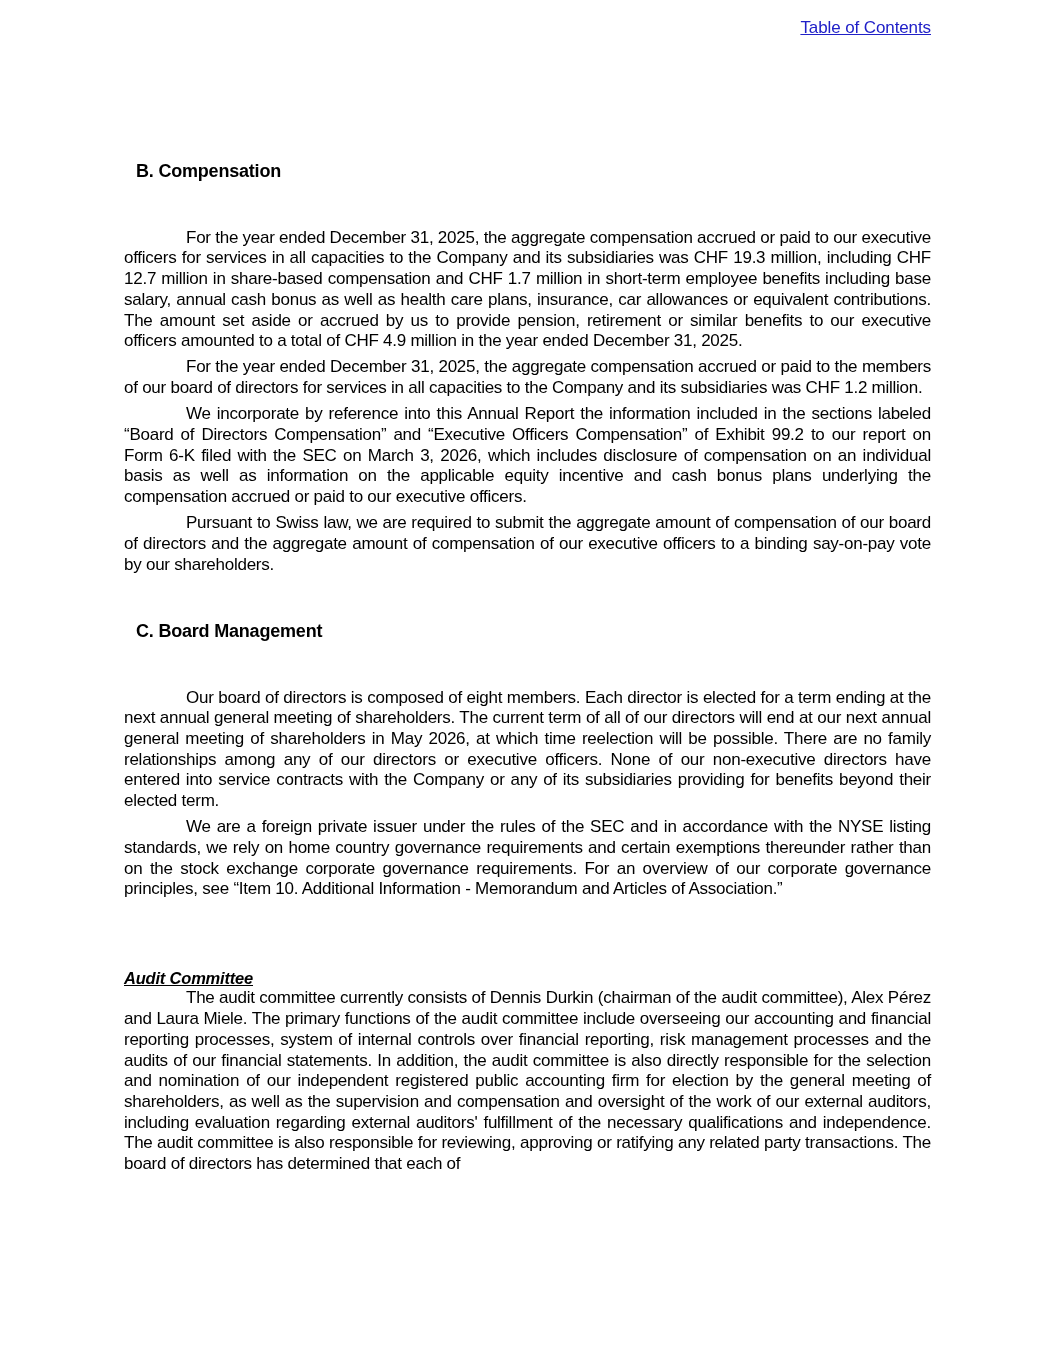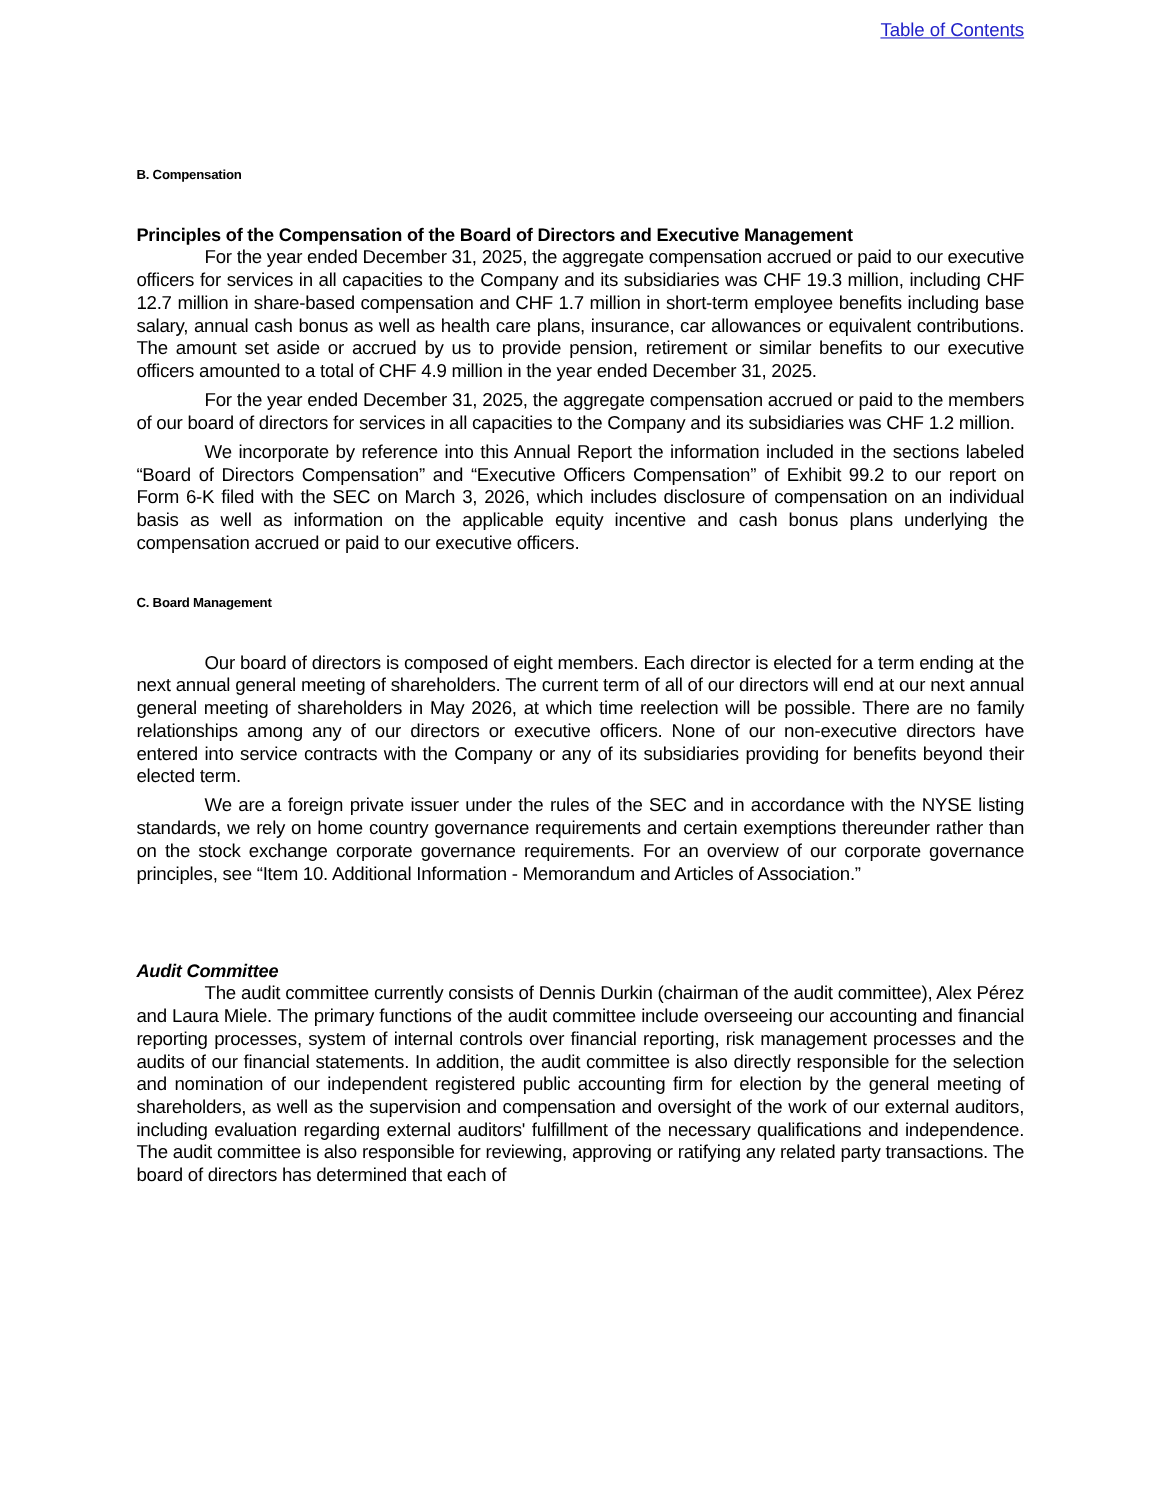--- a/index.html
+++ b/index.html
@@ -24,33 +24,33 @@
     text-align: right;
   }
   .page {
     position: absolute;
     left: 124px;
     top: 149px;
     width: 807px;
   }
   .h-section {
     font-weight: bold;
-    font-size: 12px;
+    font-size: 18px;
     line-height: 20.7px;
-    margin: 0;
+    margin: 12px;
     letter-spacing: -0.2px;
   }
   .h-sub {
     font-weight: bold;
     font-size: 16.5px;
     line-height: 20.7px;
     margin: 0;
     letter-spacing: -0.2px;
   }
-  .h-sub.italic { font-style: italic; }
+  .h-sub.italic { font-style: italic; text-decoration: underline; }
   p.body {
     margin: 0 0 5.5px 0;
     font-size: 17px;
     line-height: 20.7px;
     text-align: justify;
     text-indent: 62px;
     letter-spacing: -0.25px;
   }
   .gap-after-section { height: 34px; }
   .gap-before-section { height: 28px; }
@@ -58,24 +58,24 @@
 </head>
 <body>
 
 <a class="toc-link">Table of Contents</a>
 
 <div class="page">
 
   <div>
     <h2 class="h-section">B. Compensation</h2>
     <div class="gap-after-section"></div>
-    <h3 class="h-sub">Principles of the Compensation of the Board of Directors and Executive Management</h3>
     <p class="body">For the year ended December 31, 2025, the aggregate compensation accrued or paid to our executive officers for services in all capacities to the Company and its subsidiaries was CHF 19.3 million, including CHF 12.7 million in share-based compensation and CHF 1.7 million in short-term employee benefits including base salary, annual cash bonus as well as health care plans, insurance, car allowances or equivalent contributions. The amount set aside or accrued by us to provide pension, retirement or similar benefits to our executive officers amounted to a total of CHF 4.9 million in the year ended December 31, 2025.</p>
     <p class="body">For the year ended December 31, 2025, the aggregate compensation accrued or paid to the members of our board of directors for services in all capacities to the Company and its subsidiaries was CHF 1.2 million.</p>
     <p class="body">We incorporate by reference into this Annual Report the information included in the sections labeled “Board of Directors Compensation” and “Executive Officers Compensation” of Exhibit 99.2 to our report on Form 6-K filed with the SEC on March 3, 2026, which includes disclosure of compensation on an individual basis as well as information on the applicable equity incentive and cash bonus plans underlying the compensation accrued or paid to our executive officers.</p>
+    <p class="body">Pursuant to Swiss law, we are required to submit the aggregate amount of compensation of our board of directors and the aggregate amount of compensation of our executive officers to a binding say-on-pay vote by our shareholders.</p>
   </div>
 
   <div class="gap-before-section"></div>
 
   <div>
     <h2 class="h-section">C. Board Management</h2>
     <div class="gap-after-section"></div>
     <p class="body">Our board of directors is composed of eight members. Each director is elected for a term ending at the next annual general meeting of shareholders. The current term of all of our directors will end at our next annual general meeting of shareholders in May 2026, at which time reelection will be possible. There are no family relationships among any of our directors or executive officers. None of our non-executive directors have entered into service contracts with the Company or any of its subsidiaries providing for benefits beyond their elected term.</p>
     <p class="body">We are a foreign private issuer under the rules of the SEC and in accordance with the NYSE listing standards, we rely on home country governance requirements and certain exemptions thereunder rather than on the stock exchange corporate governance requirements. For an overview of our corporate governance principles, see “Item 10. Additional Information - Memorandum and Articles of Association.”</p>
   </div>

